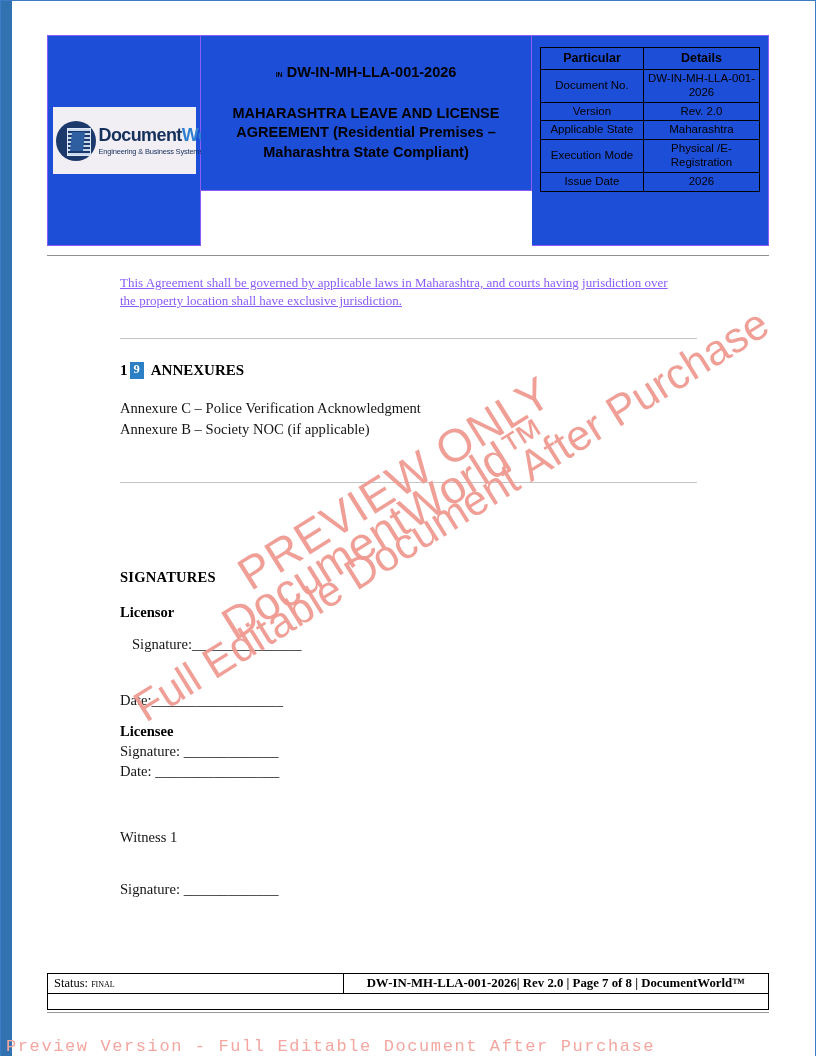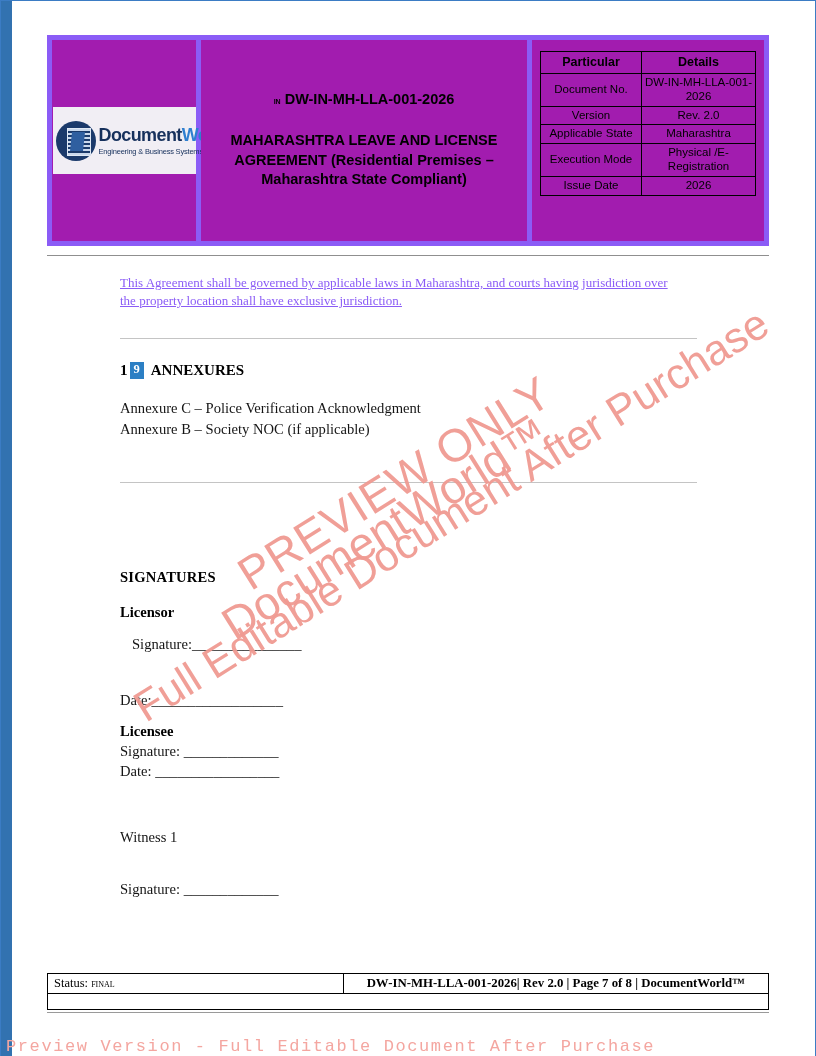--- a/index.html
+++ b/index.html
@@ -39,34 +39,34 @@
   
   #header-table {
     position: absolute;
     left: 47px; top: 35px;
     width: 722px;
     border-collapse: collapse;
     table-layout: fixed;
   }
   #header-table > .hrow { display: flex; }
   .hcell {
-    border: 5px solid #8b5cf6;
-    background: #a21caf;
+    border: 1px solid #8b5cf6;
+    background: #1d4ed8;
   }
   .hcell-logo {
     width: 154px;
     height: 211px;
     display: flex;
     align-items: center;
     justify-content: center;
     padding: 4px;
   }
   .hcell-title {
     width: 331px;
-    height: 211px;
+    height: 156px;
     display: flex;
     flex-direction: column;
     align-items: center;
     justify-content: center;
     padding: 6px 10px;
     border-left: none;
   }
   .hcell-meta {
     width: 237px;
     height: 211px;

